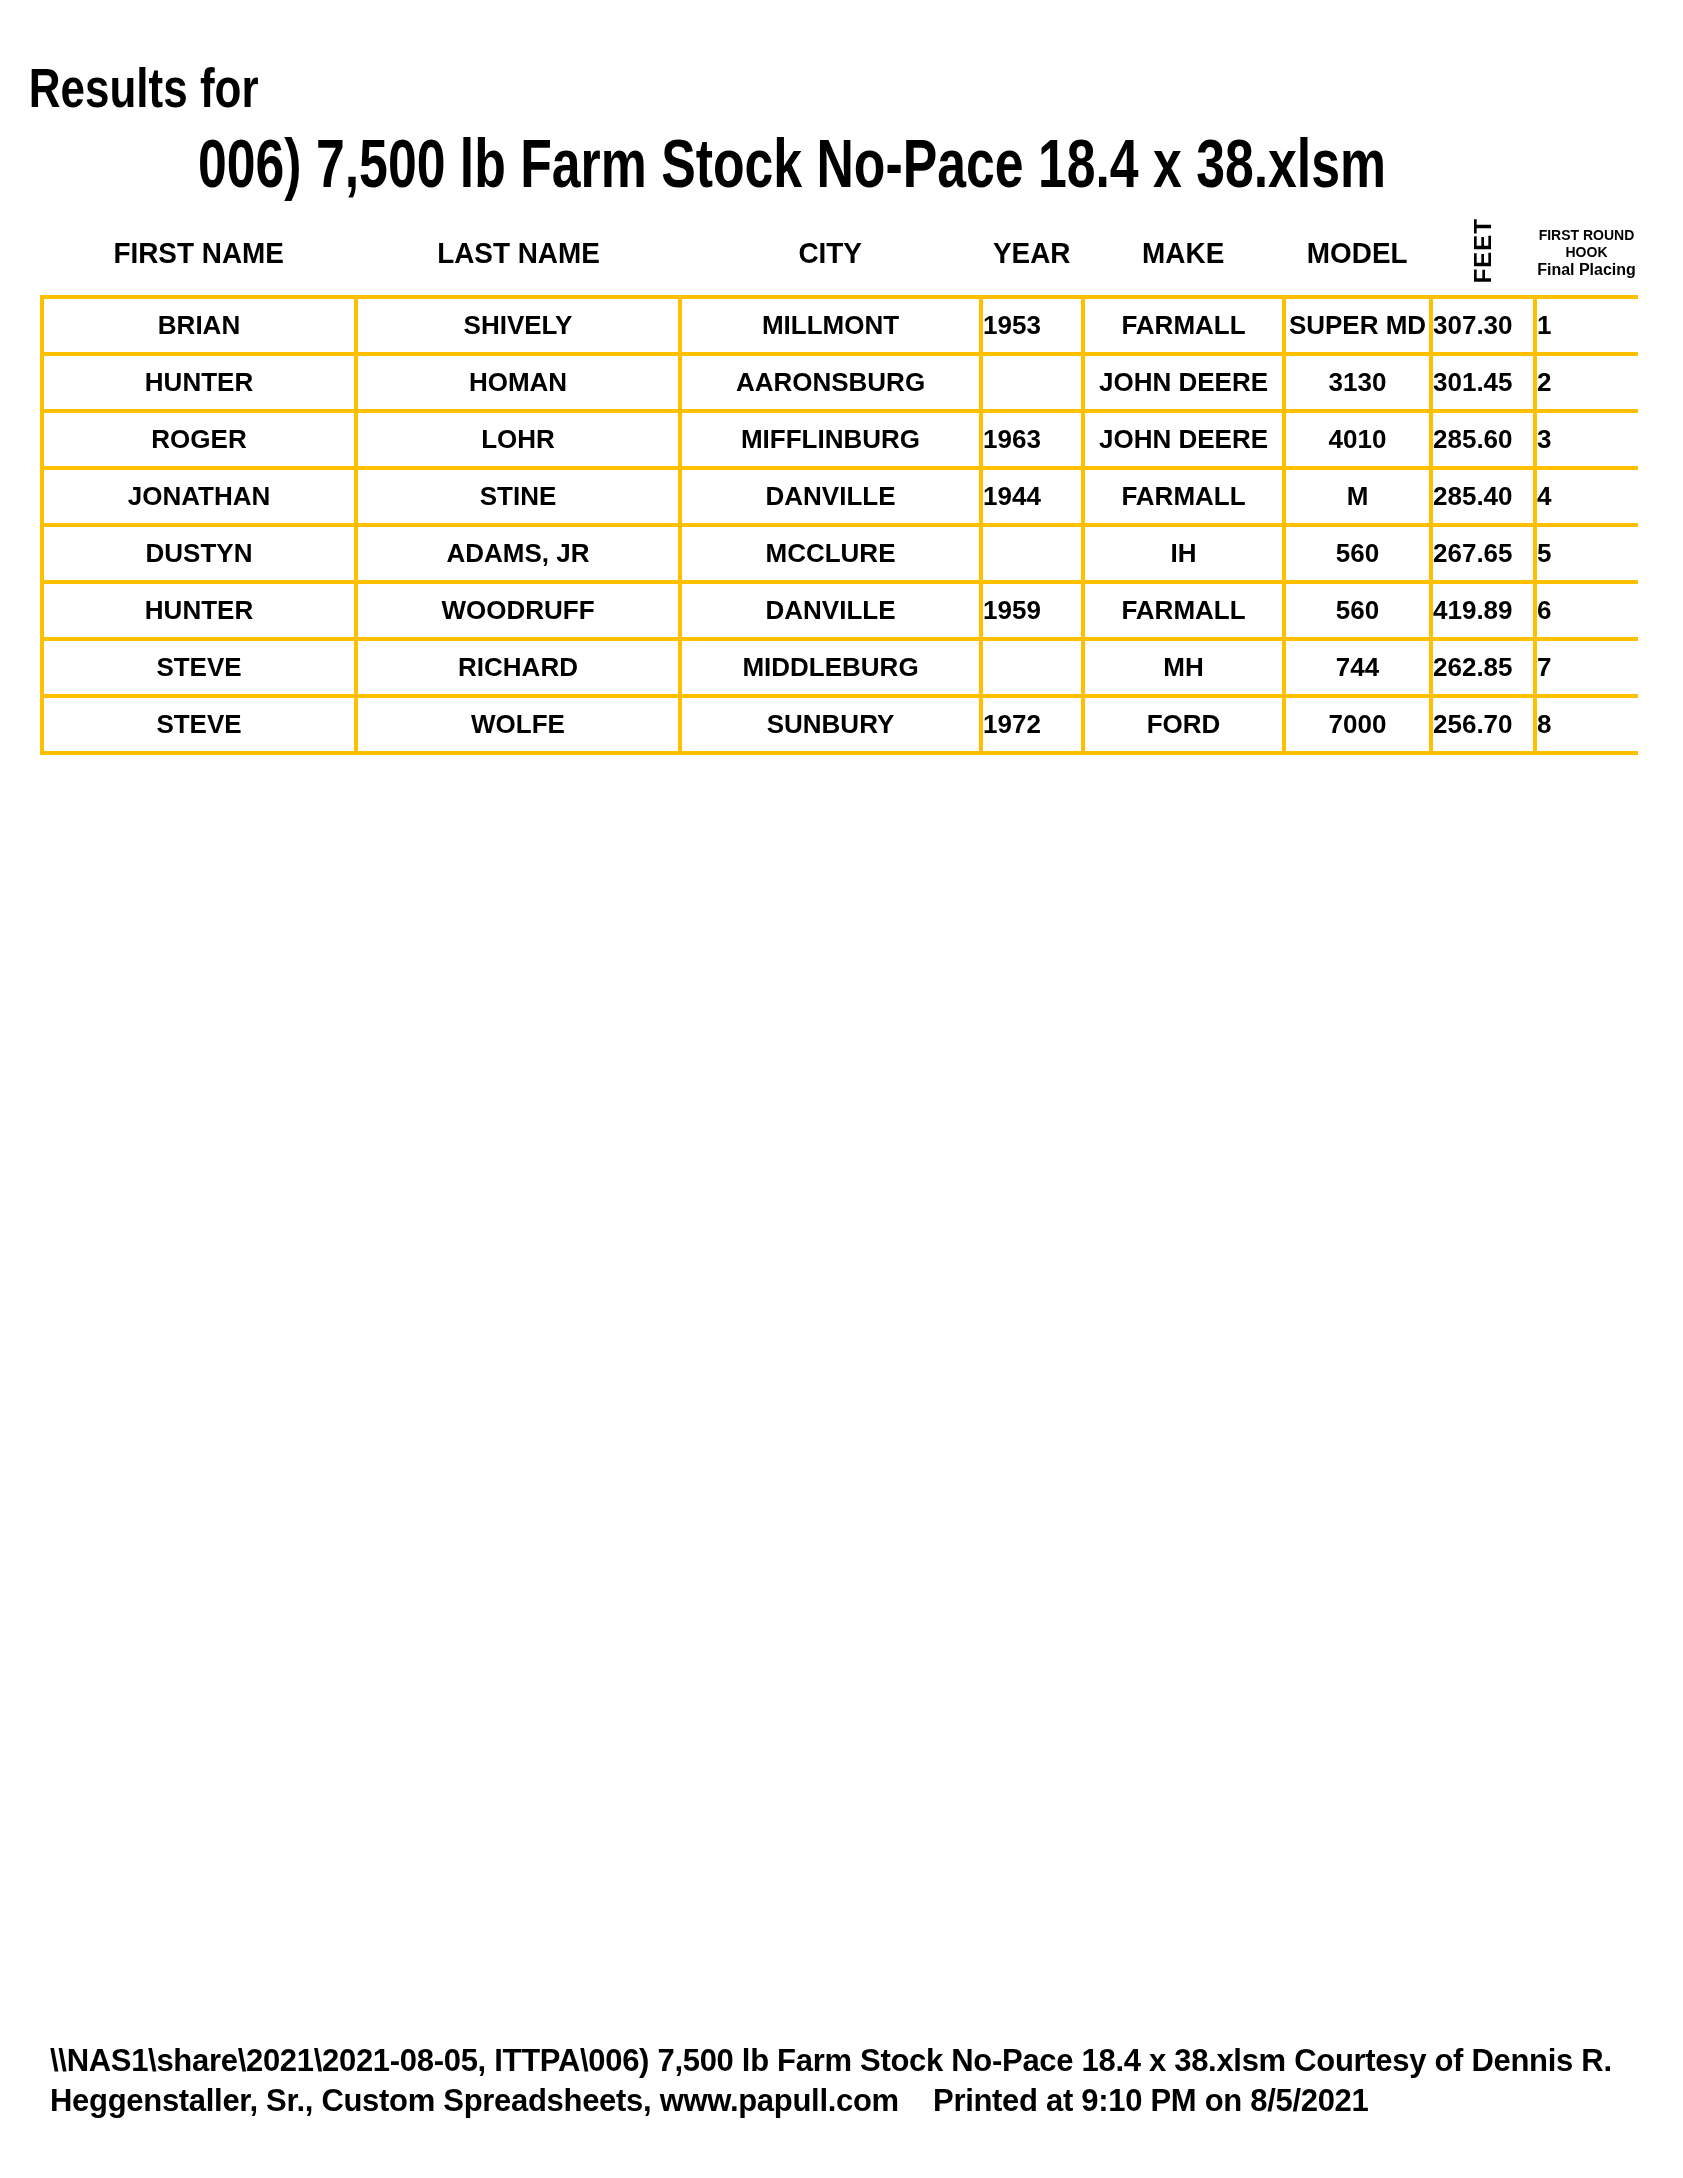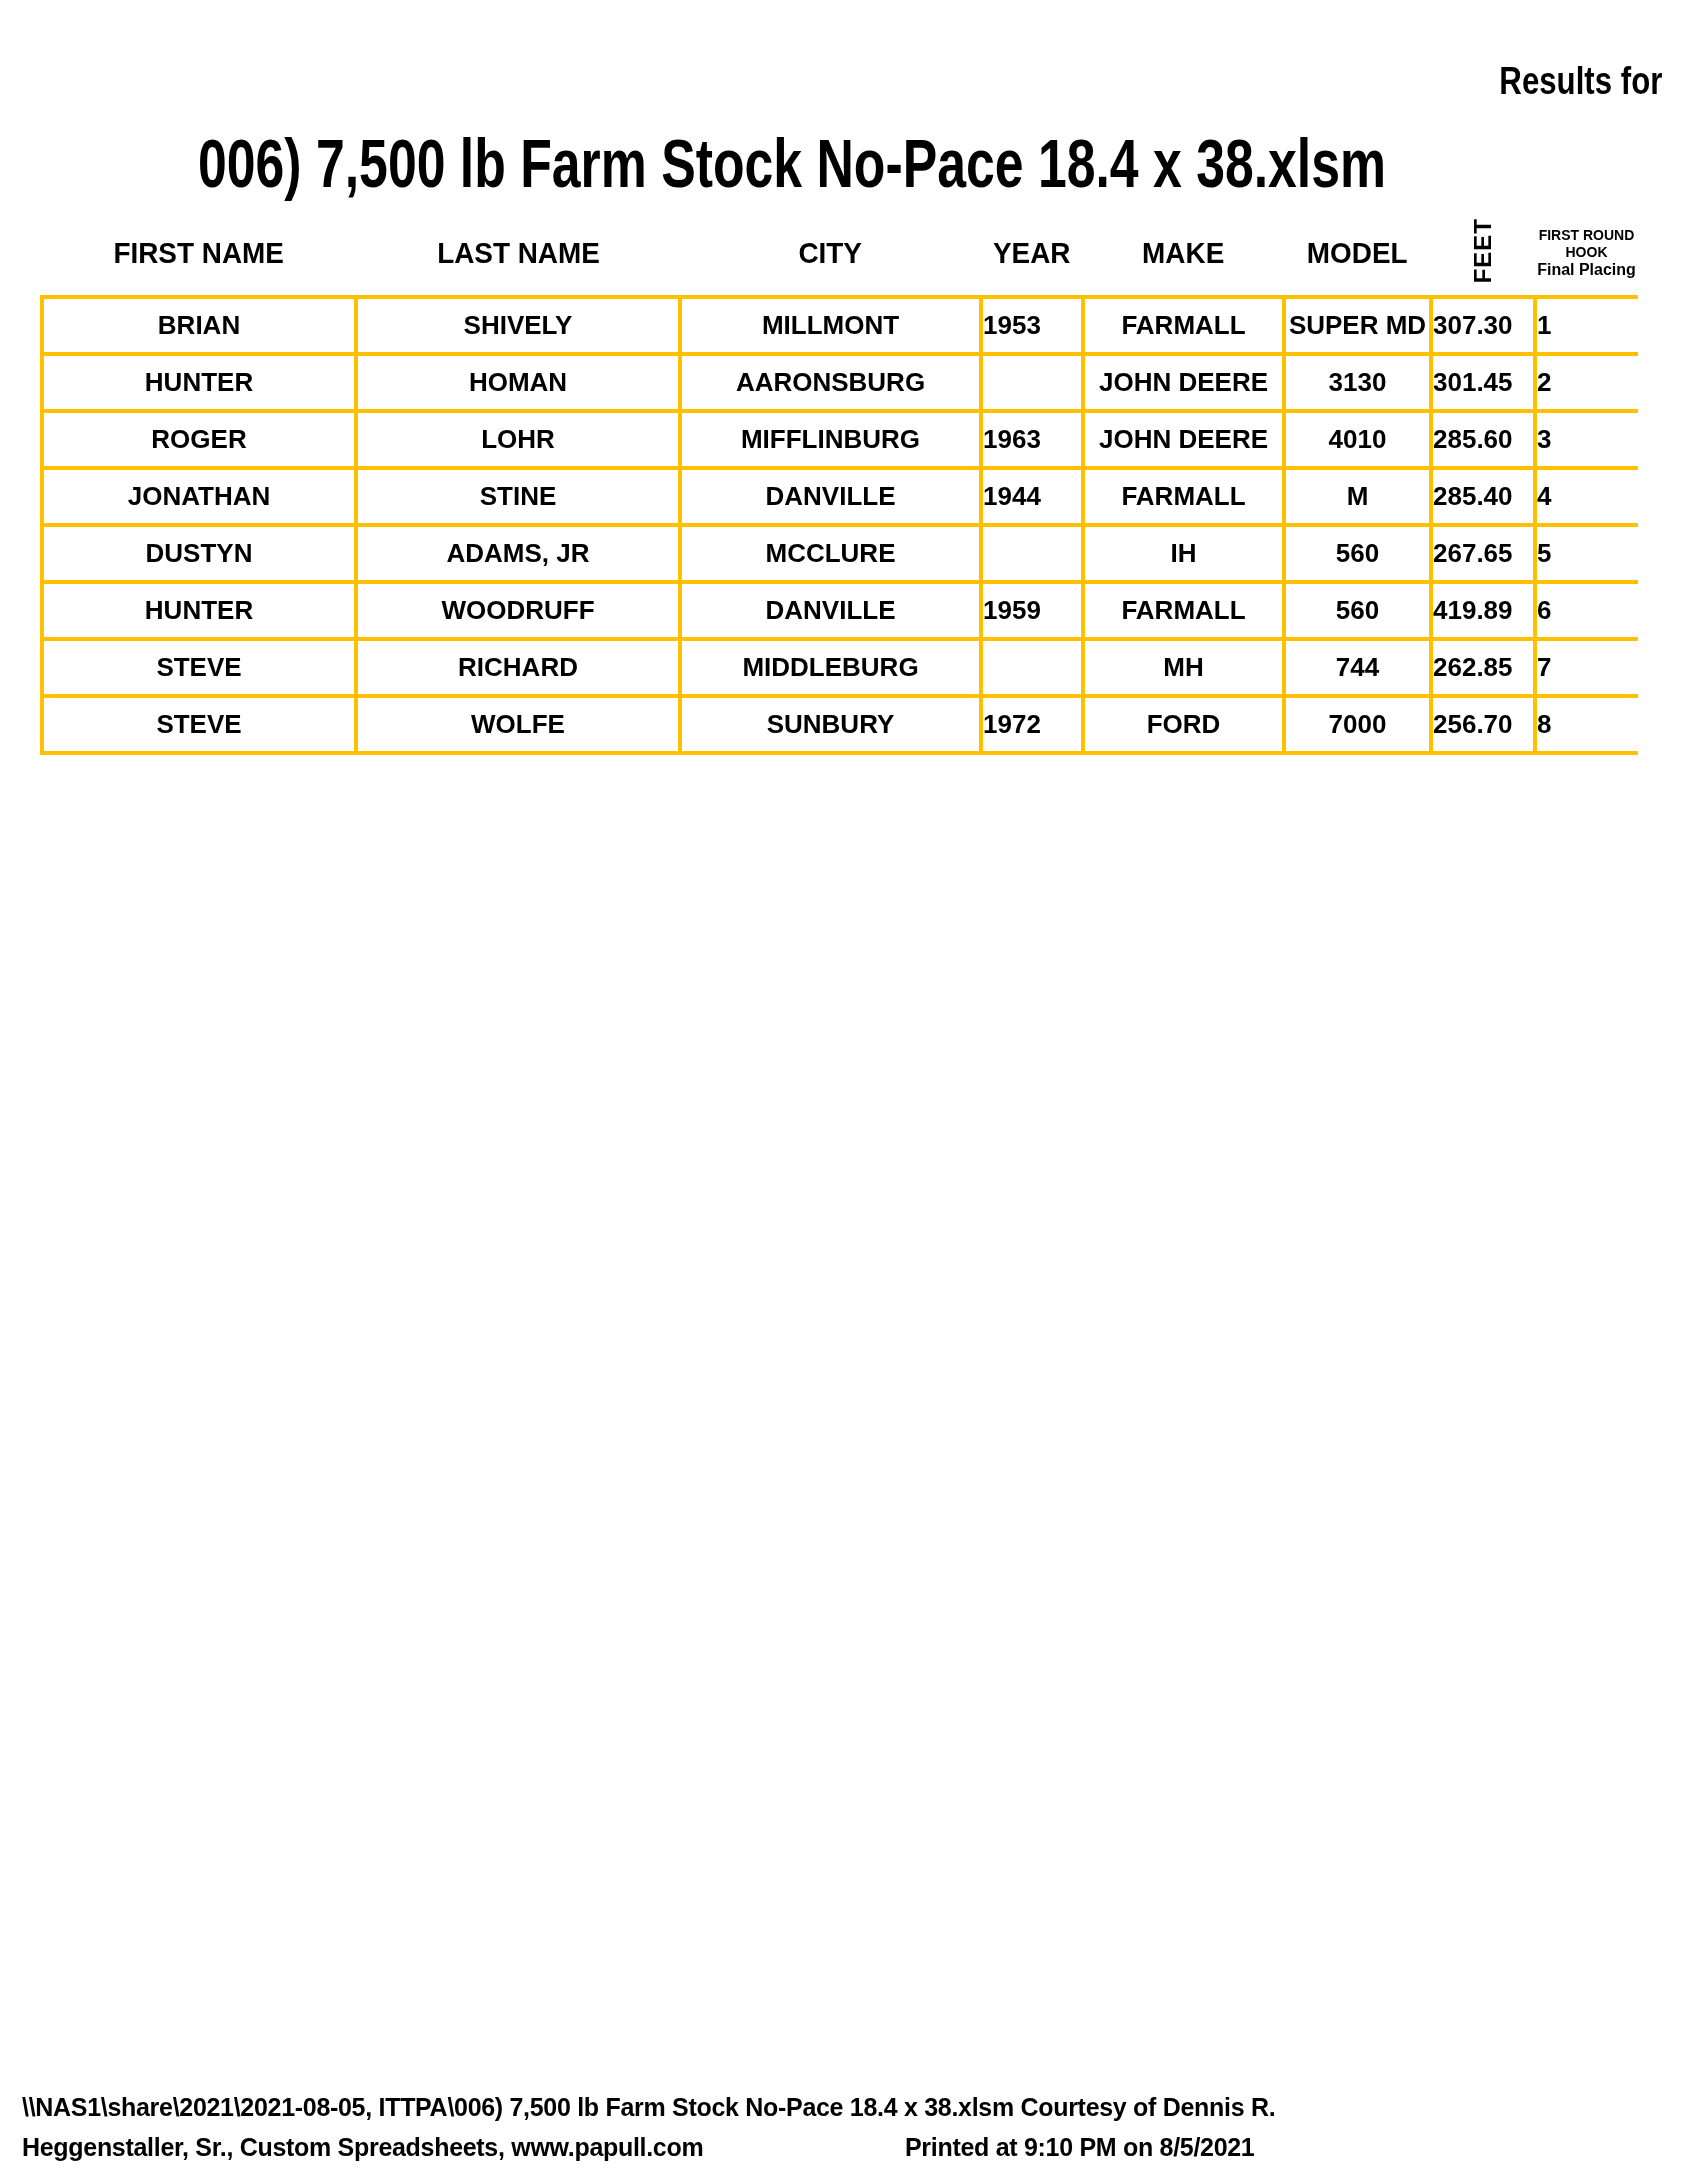--- a/index.html
+++ b/index.html
@@ -9,21 +9,21 @@
     height:2178px;
     background:#ffffff;
     font-family:"Liberation Sans", sans-serif;
     color:#000;
     overflow:hidden;
     --grid:#FFC000;
   }
   
   .title1{
     position:absolute; top:61px; left:0; width:1683px;
-    text-align:right; font-size:39px; font-weight:bold; line-height:1;
+    text-align:left; font-size:55px; font-weight:bold; line-height:1;
     white-space:nowrap;
   }
   .title2{
     position:absolute; top:129px; left:0; width:1415px;
     text-align:center; font-size:69px; font-weight:bold; line-height:1;
     white-space:nowrap;
   }
   .condense{display:inline-block; transform-origin:center;}
   .c80{transform:scaleX(0.80);}
   .c75{transform:scaleX(0.75);}
@@ -57,24 +57,23 @@
     font-size:26px; font-weight:bold;
     vertical-align:middle;
     overflow:hidden; white-space:nowrap;
   }
   table.results td:last-child{border-right:none;}
   td.al{text-align:center; padding-left:9px;}
   td.ac{text-align:left;}
 
   
   .footer{
-    position:absolute; left:22px; top:2041px; width:1608px;
-    font-size:25px; font-weight:bold; line-height:40px;
+    position:absolute; left:50px; top:2041px; width:1608px;
+    font-size:31px; font-weight:bold; line-height:40px;
     letter-spacing:-0.3px;
-    margin-top:46px;
   }
   .f2{position:relative;}
   .printed{position:absolute; left:883px; top:0;}
 </style>
 </head>
 <body>
 
 <div class="page" style="--grid: #FFC000; color: rgb(0, 0, 0);">
 
   <div class="title1"><span class="condense c80">Results for</span></div>

